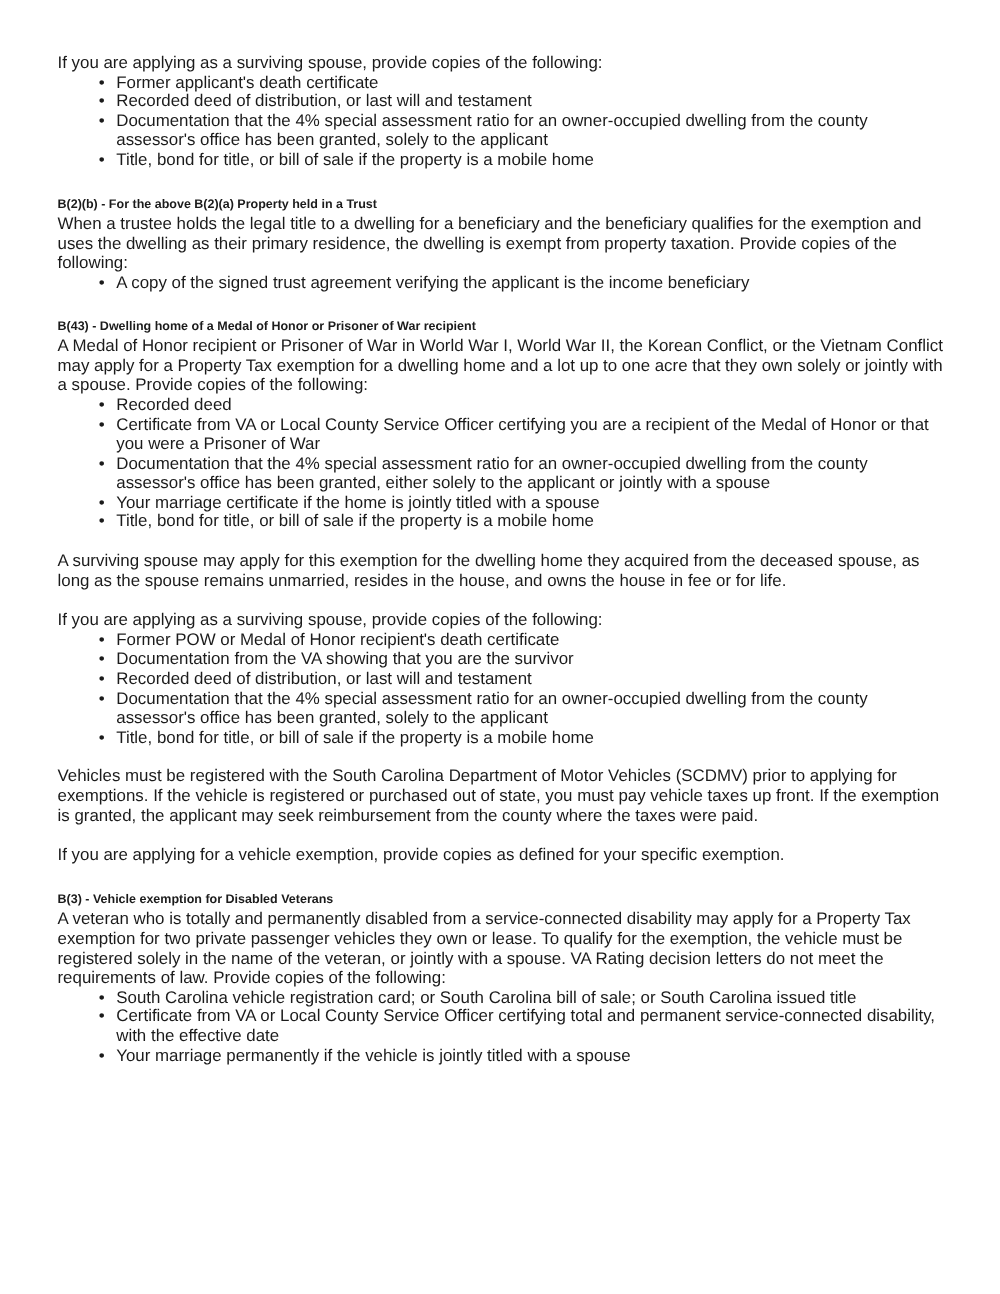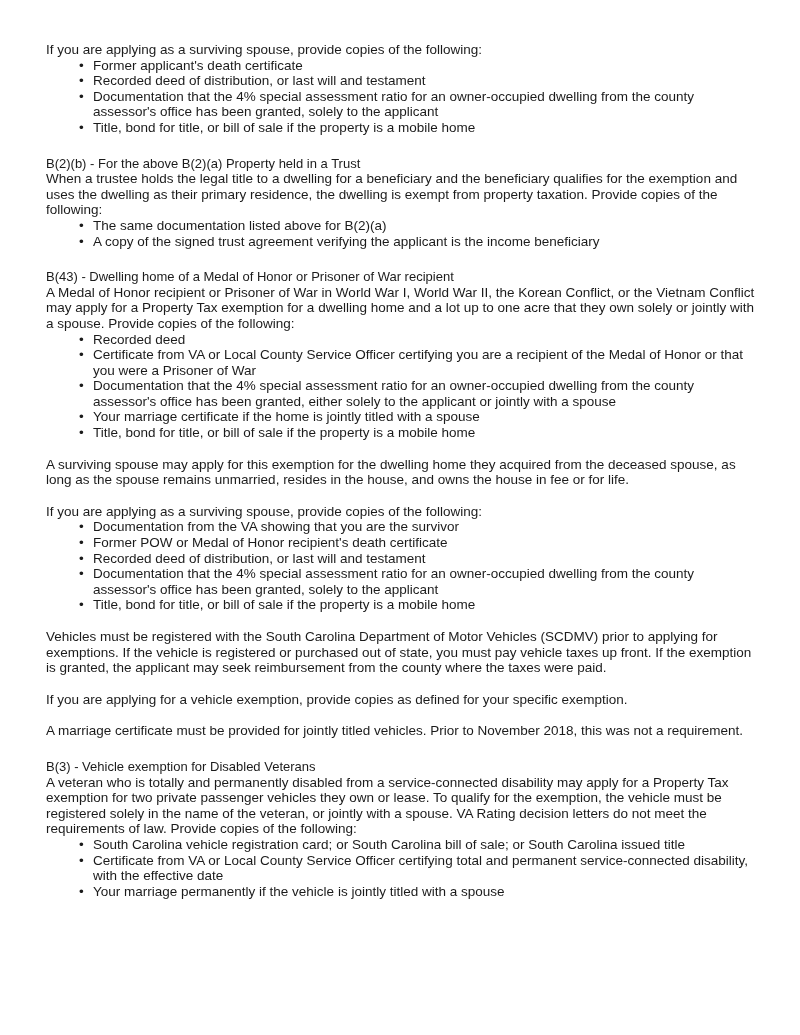--- a/index.html
+++ b/index.html
@@ -14,23 +14,23 @@
     color: #1b1b1b;
     -webkit-font-smoothing: antialiased;
   }
   .page {
     width: 800px;
     min-height: 1035px;
     padding: 42px 45px 30px 46px;
   }
   p, h2, ul { margin: 0; padding: 0; }
   h2 {
-    font-size: 13px;
+    font-size: 10px;
     line-height: 15.6px;
-    font-weight: normal;
+    font-weight: bold;
     margin-top: 20px;
   }
   .gap { margin-top: 16px; }
   ul.bullets {
     list-style: none;
     padding-left: 47px;
   }
   ul.bullets li {
     position: relative;
   }
@@ -50,48 +50,46 @@
   <ul class="bullets">
     <li>Former applicant's death certificate</li>
     <li>Recorded deed of distribution, or last will and testament</li>
     <li>Documentation that the 4% special assessment ratio for an owner-occupied dwelling from the county assessor's office has been granted, solely to the applicant</li>
     <li>Title, bond for title, or bill of sale if the property is a mobile home</li>
   </ul>
 
   <h2>B(2)(b) - For the above B(2)(a) Property held in a Trust</h2>
   <p>When a trustee holds the legal title to a dwelling for a beneficiary and the beneficiary qualifies for the exemption and uses the dwelling as their primary residence, the dwelling is exempt from property taxation. Provide copies of the following:</p>
   <ul class="bullets">
-    <li>The same documentation listed above for B(2)(a)</li>
     <li>A copy of the signed trust agreement verifying the applicant is the income beneficiary</li>
   </ul>
 
   <h2>B(43) - Dwelling home of a Medal of Honor or Prisoner of War recipient</h2>
   <p>A Medal of Honor recipient or Prisoner of War in World War I, World War II, the Korean Conflict, or the Vietnam Conflict may apply for a Property Tax exemption for a dwelling home and a lot up to one acre that they own solely or jointly with a spouse. Provide copies of the following:</p>
   <ul class="bullets">
     <li>Recorded deed</li>
     <li>Certificate from VA or Local County Service Officer certifying you are a recipient of the Medal of Honor or that you were a Prisoner of War</li>
     <li>Documentation that the 4% special assessment ratio for an owner-occupied dwelling from the county assessor's office has been granted, either solely to the applicant or jointly with a spouse</li>
     <li>Your marriage certificate if the home is jointly titled with a spouse</li>
     <li>Title, bond for title, or bill of sale if the property is a mobile home</li>
   </ul>
 
   <p class="gap" style="">A surviving spouse may apply for this exemption for the dwelling home they acquired from the deceased spouse, as long as the spouse remains unmarried, resides in the house, and owns the house in fee or for life.</p>
 
   <p class="gap">If you are applying as a surviving spouse, provide copies of the following:</p>
   <ul class="bullets">
+    <li>Former POW or Medal of Honor recipient's death certificate</li>
     <li>Documentation from the VA showing that you are the survivor</li>
-    <li>Former POW or Medal of Honor recipient's death certificate</li>
     <li>Recorded deed of distribution, or last will and testament</li>
     <li>Documentation that the 4% special assessment ratio for an owner-occupied dwelling from the county assessor's office has been granted, solely to the applicant</li>
     <li>Title, bond for title, or bill of sale if the property is a mobile home</li>
   </ul>
 
   <p class="gap">Vehicles must be registered with the South Carolina Department of Motor Vehicles (SCDMV) prior to applying for exemptions. If the vehicle is registered or purchased out of state, you must pay vehicle taxes up front. If the exemption is granted, the applicant may seek reimbursement from the county where the taxes were paid.</p>
   <p class="gap">If you are applying for a vehicle exemption, provide copies as defined for your specific exemption.</p>
-  <p class="gap">A marriage certificate must be provided for jointly titled vehicles. Prior to November 2018, this was not a requirement.</p>
 
   <h2>B(3) - Vehicle exemption for Disabled Veterans</h2>
   <p>A veteran who is totally and permanently disabled from a service-connected disability may apply for a Property Tax exemption for two private passenger vehicles they own or lease. To qualify for the exemption, the vehicle must be registered solely in the name of the veteran, or jointly with a spouse. VA Rating decision letters do not meet the requirements of law. Provide copies of the following:</p>
   <ul class="bullets">
     <li>South Carolina vehicle registration card; or South Carolina bill of sale; or South Carolina issued title</li>
     <li>Certificate from VA or Local County Service Officer certifying total and permanent service-connected disability, with the effective date</li>
     <li>Your marriage permanently if the vehicle is jointly titled with a spouse</li>
   </ul>
 
 </div>

